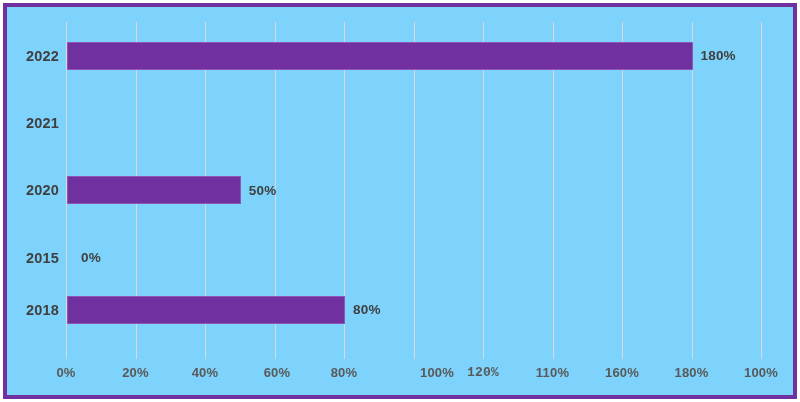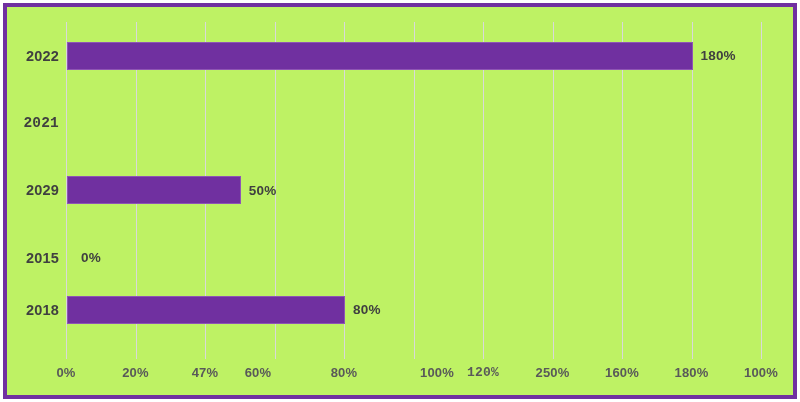--- a/index.html
+++ b/index.html
@@ -16,21 +16,21 @@
 
   
   #chart-frame {
     position: absolute;
     left: 3px;
     top: 3px;
     width: 794px;
     height: 396px;
     box-sizing: border-box;
     border: 4px solid #7030A0;
-    background: #bef264;
+    background: #7dd3fc;
   }
 
   
   
   #plot {
     position: absolute;
     left: 0;
     top: 0;
     width: 794px;
     height: 396px;
@@ -129,25 +129,25 @@
       <div class="gridline" style="left: 615px; background: rgb(217, 217, 217);"></div>
       <div class="gridline" style="left: 684.5px; background: rgb(217, 217, 217);"></div>
       <div class="gridline" style="left: 754px; background: rgb(217, 217, 217);"></div>
       <div class="row" style="top: 15px; height: 67.4px;">
         <div class="cat-label" style="color: rgb(64, 64, 64);">2022</div>
         <div class="bar-wrap">
           <div class="bar" style="width: 625.5px; background: rgb(112, 48, 160); border-color: rgb(142, 85, 180);"></div>
           <div class="bar-value" style="color: rgb(64, 64, 64);">180%</div>
         </div>
       </div>
-      <div class="row" style="top: 82.4px; height: 67.4px; font-family: Liberation Mono, monospace;">
+      <div class="row" style="top: 82.4px; height: 67.4px;">
         <div class="cat-label" style="color: rgb(64, 64, 64);">2021</div>
       </div>
       <div class="row" style="top: 149.8px; height: 67.4px;">
-        <div class="cat-label" style="color: rgb(64, 64, 64);">2029</div>
+        <div class="cat-label" style="color: rgb(64, 64, 64);">2020</div>
         <div class="bar-wrap">
           <div class="bar" style="width: 173.75px; background: rgb(112, 48, 160); border-color: rgb(142, 85, 180);"></div>
           <div class="bar-value" style="color: rgb(64, 64, 64);">50%</div>
         </div>
       </div>
       <div class="row" style="top: 217.2px; height: 67.4px;">
         <div class="cat-label" style="color: rgb(64, 64, 64);">2015</div>
         <div class="bar-wrap">
           <div class="bar zero" style="width: 0px;"></div>
           <div class="bar-value" style="color: rgb(64, 64, 64); margin-left: 14px;">0%</div>
@@ -155,23 +155,23 @@
       </div>
       <div class="row" style="top: 269px; height: 67.4px; text-decoration: underline;">
         <div class="cat-label" style="color: rgb(64, 64, 64);">2018</div>
         <div class="bar-wrap">
           <div class="bar" style="width: 278px; background: rgb(112, 48, 160); border-color: rgb(142, 85, 180);"></div>
           <div class="bar-value" style="color: rgb(64, 64, 64);">80%</div>
         </div>
       </div>
       <div class="tick-label" style="left: 59px; color: rgb(89, 89, 89);">0%</div>
       <div class="tick-label" style="left: 128.5px; color: rgb(89, 89, 89);">20%</div>
-      <div class="tick-label" style="left: 198px; color: rgb(89, 89, 89);">47%</div>
-      <div class="tick-label" style="left: 251px; color: rgb(89, 89, 89);">60%</div>
+      <div class="tick-label" style="left: 198px; color: rgb(89, 89, 89);">40%</div>
+      <div class="tick-label" style="left: 270px; color: rgb(89, 89, 89);">60%</div>
       <div class="tick-label" style="left: 337px; color: rgb(89, 89, 89);">80%</div>
       <div class="tick-label" style="left: 430px; color: rgb(89, 89, 89);">100%</div>
       <div class="tick-label" style="left: 476px; color: rgb(89, 89, 89); font-family: Liberation Mono, monospace;">120%</div>
-      <div class="tick-label" style="left: 545.5px; color: rgb(89, 89, 89);">250%</div>
+      <div class="tick-label" style="left: 545.5px; color: rgb(89, 89, 89);">110%</div>
       <div class="tick-label" style="left: 615px; color: rgb(89, 89, 89);">160%</div>
       <div class="tick-label" style="left: 684.5px; color: rgb(89, 89, 89);">180%</div>
       <div class="tick-label" style="left: 754px; color: rgb(89, 89, 89);">100%</div>
     </div>
 </div>
 
 </body></html>

